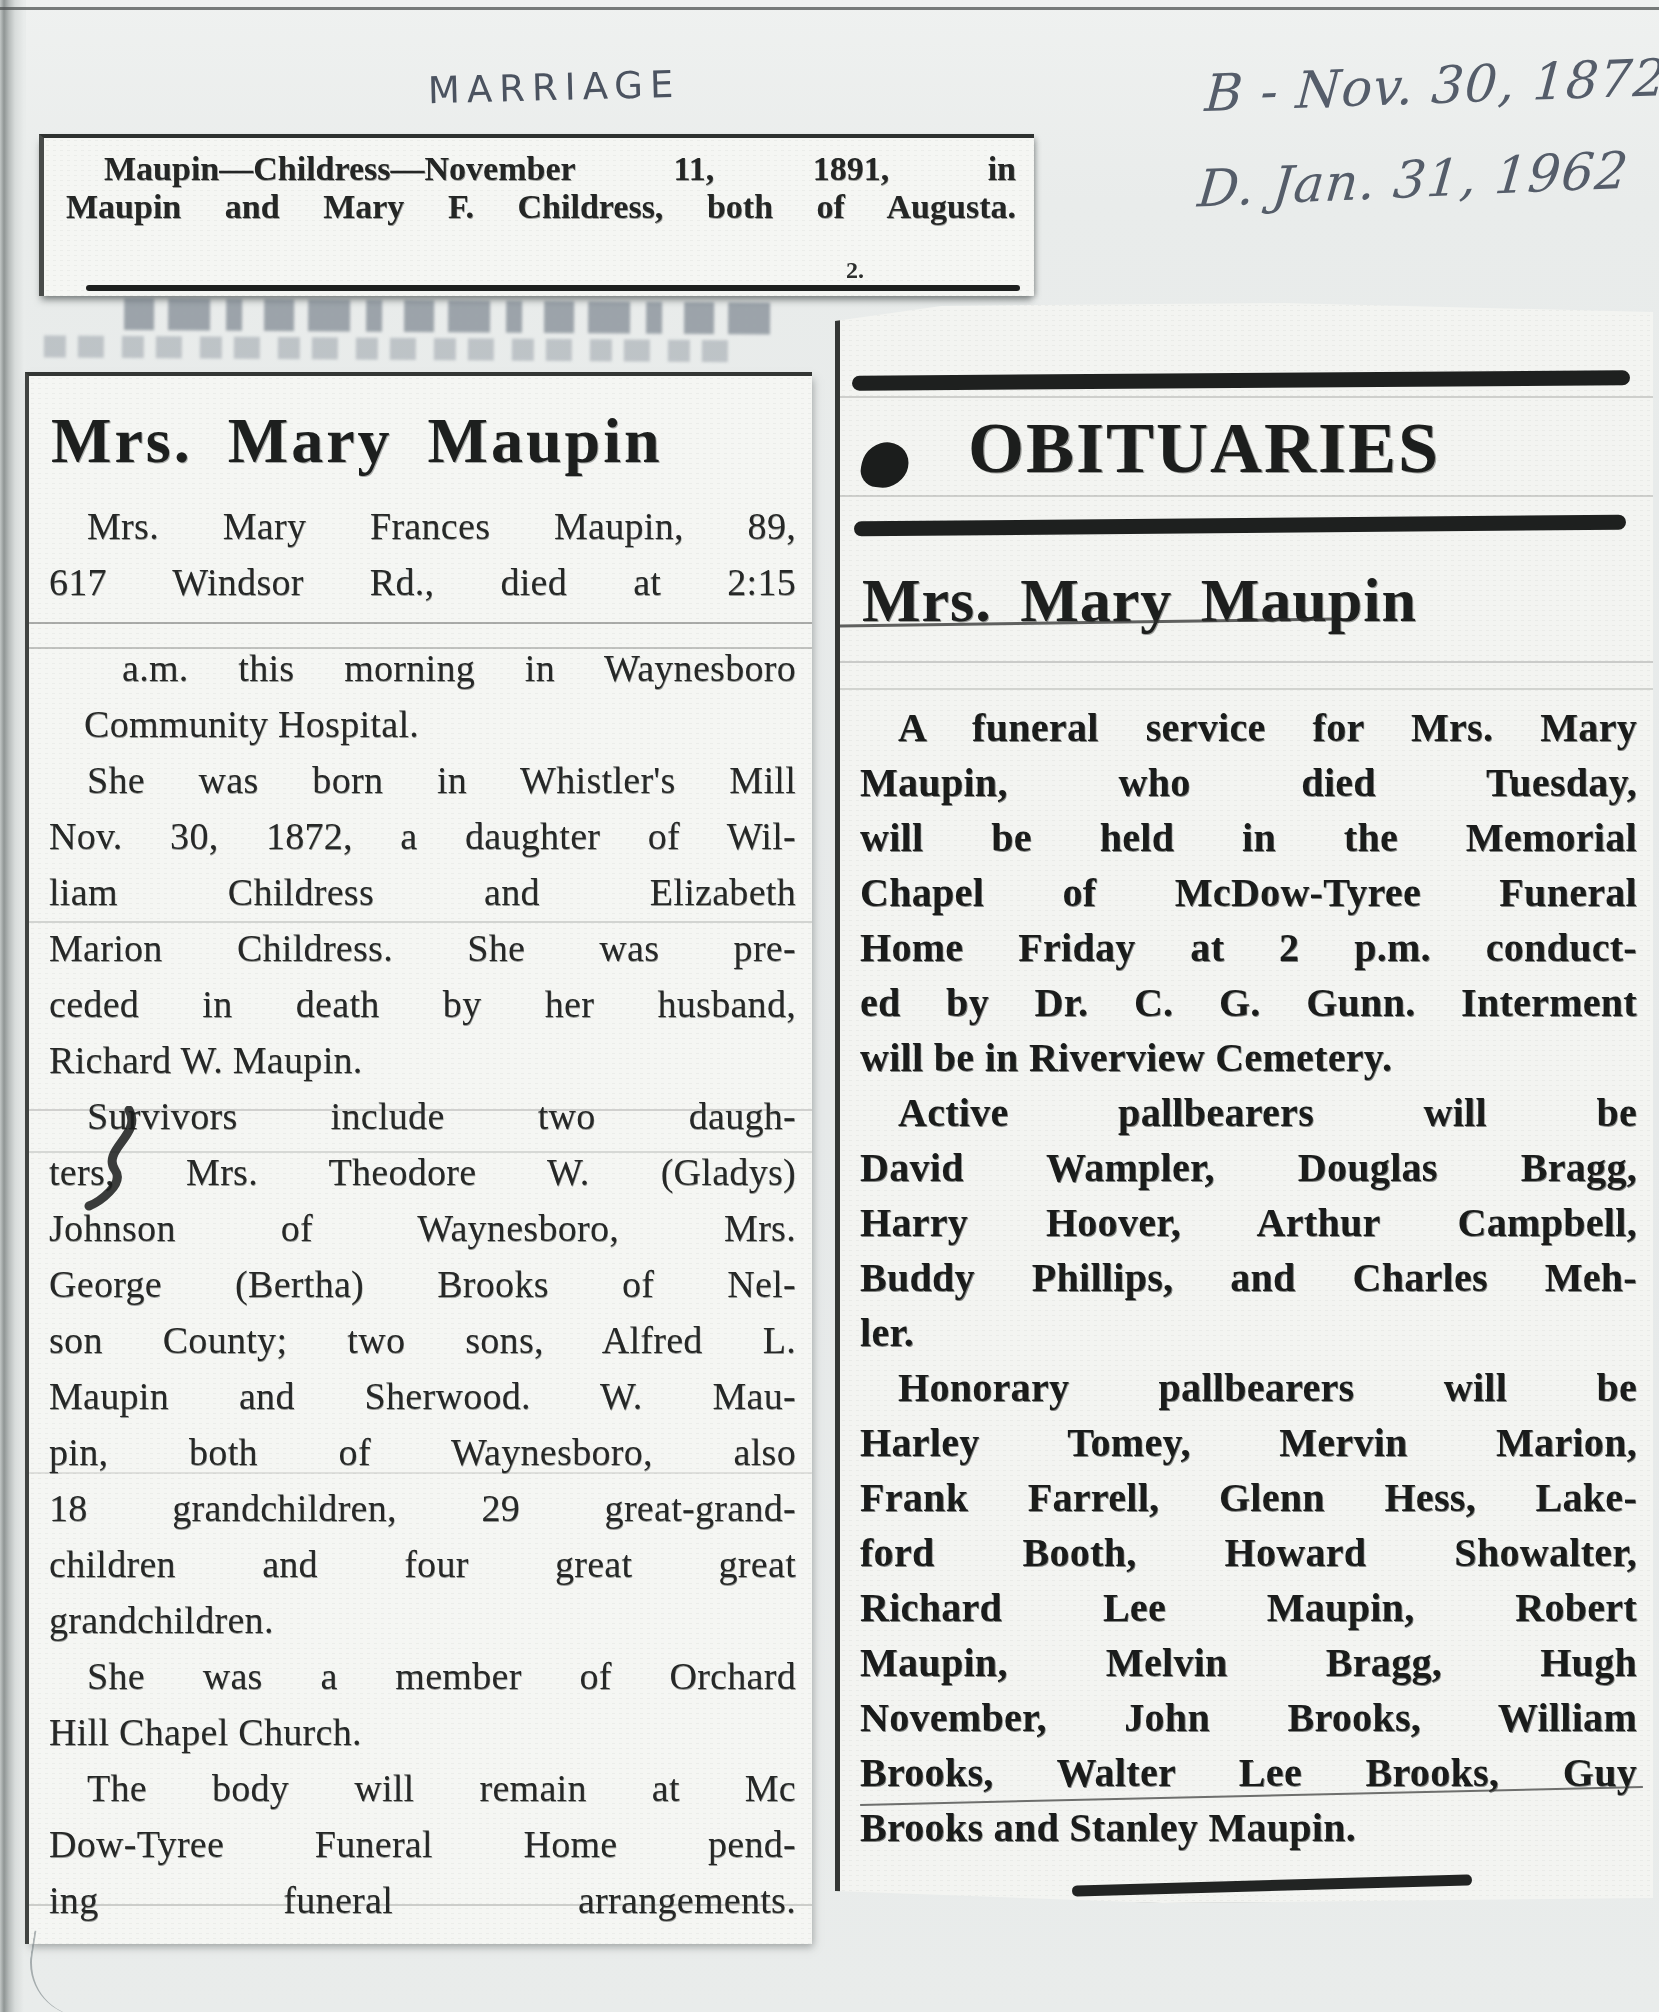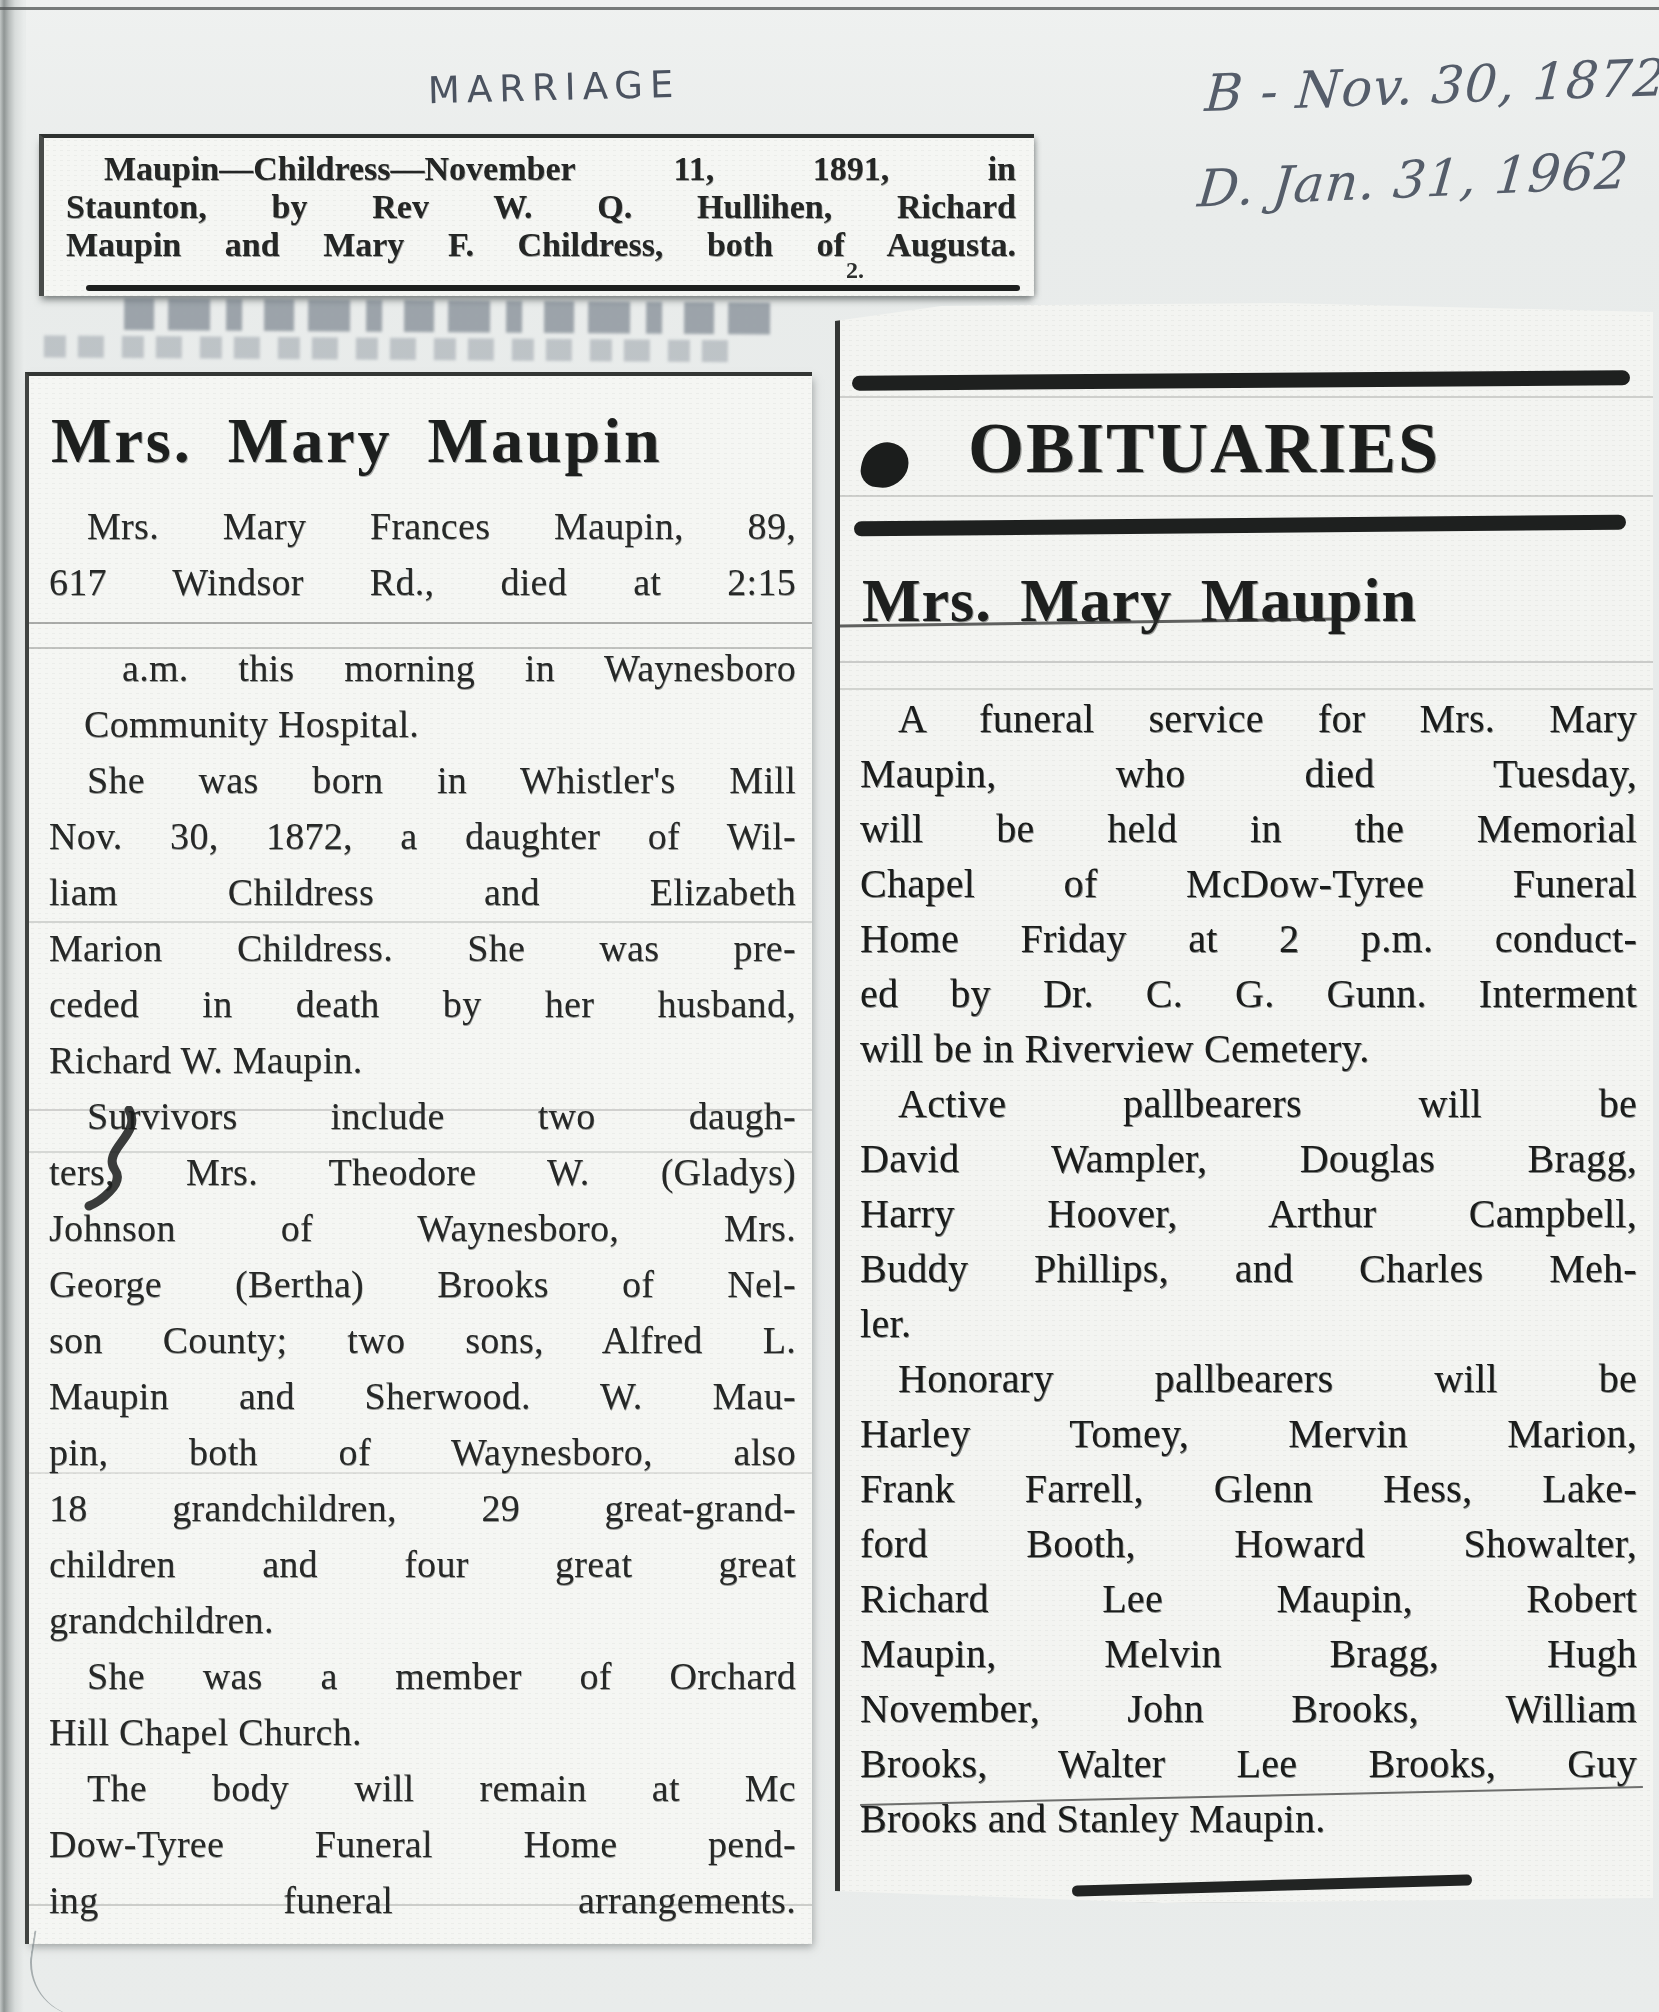--- a/index.html
+++ b/index.html
@@ -72,42 +72,41 @@
   .rule1{left:12px;top:70px;width:778px;transform:rotate(-.4deg);}
   .rule2{left:14px;top:215px;width:772px;transform:rotate(-.5deg);}
   .obit-header-row{position:absolute;left:0;top:100px;width:100%;}
   .bullet-icon{position:absolute;left:22px;top:39px;width:46px;height:46px;background:#1b1d1c;
     border-radius:50% 50% 50% 40%;transform:rotate(12deg) skewY(-6deg);}
   .obit-header-text{position:absolute;left:128px;top:4px;font-size:72px;font-weight:700;color:#1c1e1d;
     letter-spacing:2px;text-shadow:1.2px 1.2px 0 rgba(25,27,26,.4);font-family:Liberation Serif, serif;}
   .right-headline{position:absolute;left:22px;top:262px;font-size:62px;font-weight:700;color:#1d1f1e;
     letter-spacing:1px;word-spacing:12px;text-shadow:1px 1px 0 rgba(25,27,26,.4);}
   .headline-strike{position:absolute;left:0px;right:320px;top:318px;height:3px;background:rgba(45,47,46,.75);transform:rotate(-.8deg);}
-  .right-body{position:absolute;left:20px;right:16px;top:388px;
-    font-size:40px;line-height:55px;font-weight:400;color:#1a1c1b;
+  .right-body{position:absolute;left:20px;right:16px;top:397px;
+    font-size:40px;line-height:55px;font-weight:700;color:#1a1c1b;
     text-shadow:.8px .8px 0 rgba(20,22,21,.5);letter-spacing:.3px;}
   .diag-line{position:absolute;left:20px;right:10px;top:1492px;height:2px;background:rgba(52,54,53,.7);transform:rotate(-1.3deg);}
   .bottom-rule{position:absolute;left:232px;top:1577px;width:400px;height:11px;background:#222423;border-radius:5px;transform:rotate(-1.6deg);}
 </style>
 </head>
 <body>
 
 <div class="page">
 
   <div class="edge-strip"></div>
   <div class="top-line"></div>
 
   <div class="hand-caps" style="left:428px;top:66px;">MARRIAGE</div>
   <div class="hand-cursive" style="left:1205px;top:56px;">B - Nov. 30, 1872</div>
   <div class="hand-cursive" style="left:1198px;top:150px;transform:rotate(-2.5deg) skewX(-8deg);">D. Jan. 31, 1962</div>
 
   <div class="clip marriage-clip">
     <div class="marriage-text para justify-all">
         <div class="tline">Maupin—Childress—November 11, 1891, in</div>
-        <div class="tline">Staunton, by Rev W. Q. Hullihen, Richard</div>
         <div class="tline">Maupin and Mary F. Childress, both of Augusta.</div>
       </div>
     <div class="marriage-footnote">2.</div>
     <div class="marriage-rule"></div>
   </div>
 
   <div class="bleed">
     <div class="bleed-row1"></div>
     <div class="bleed-row2"></div>
   </div>

